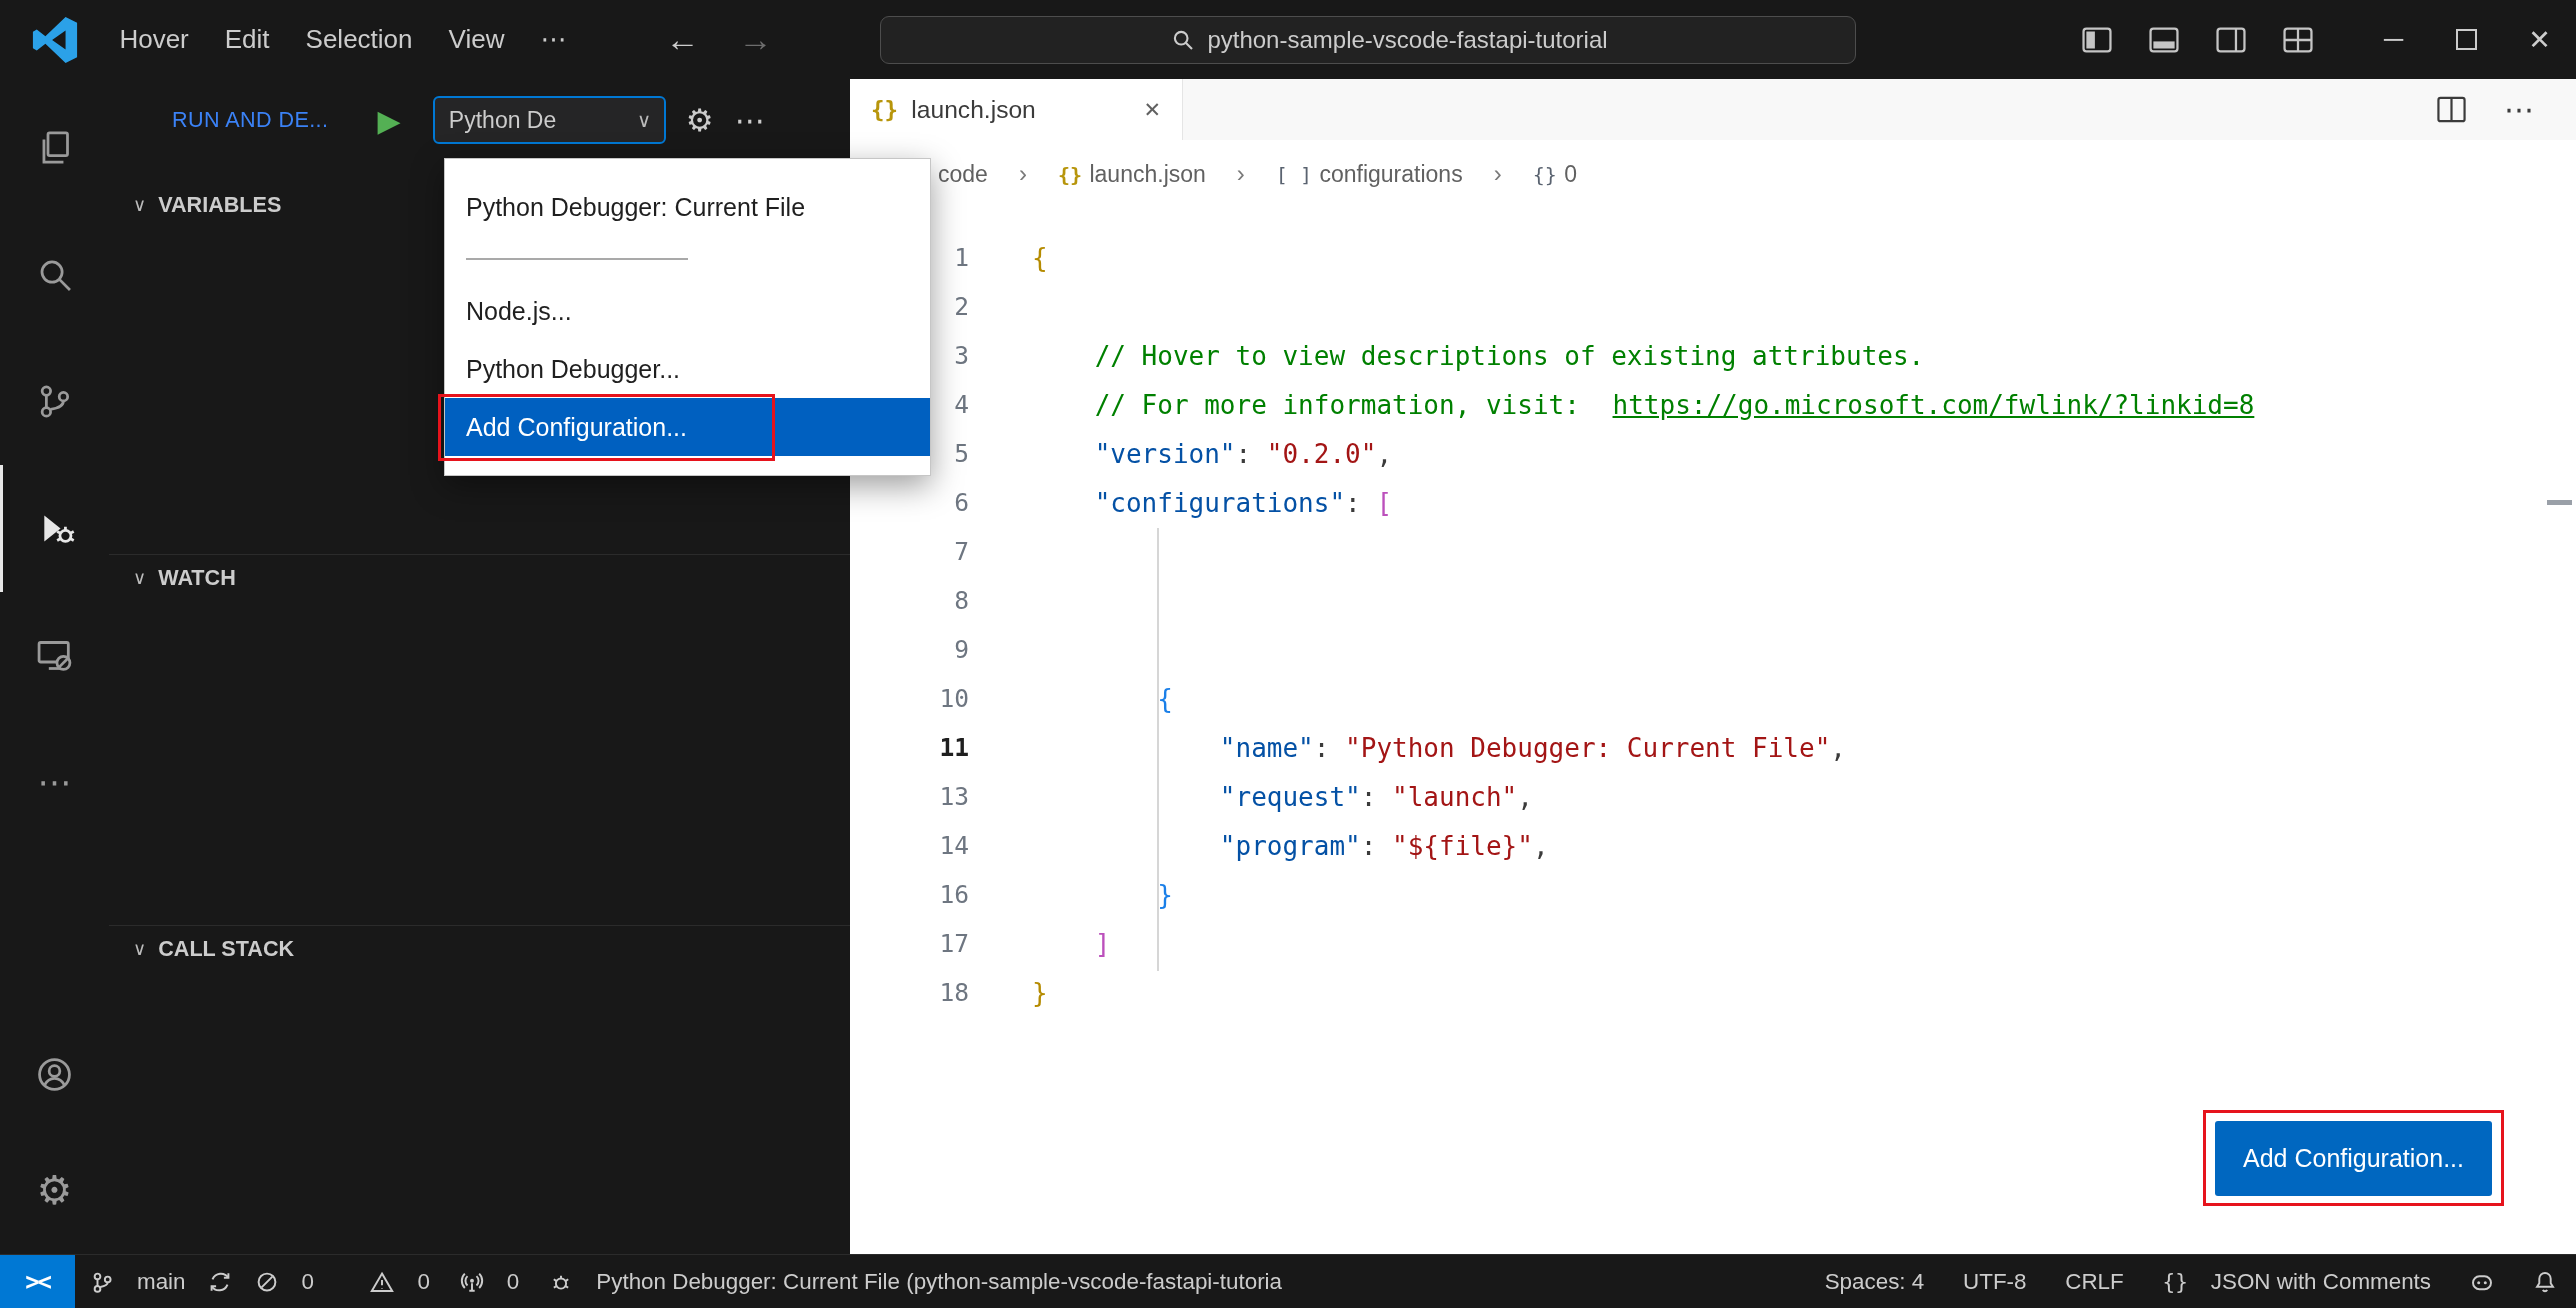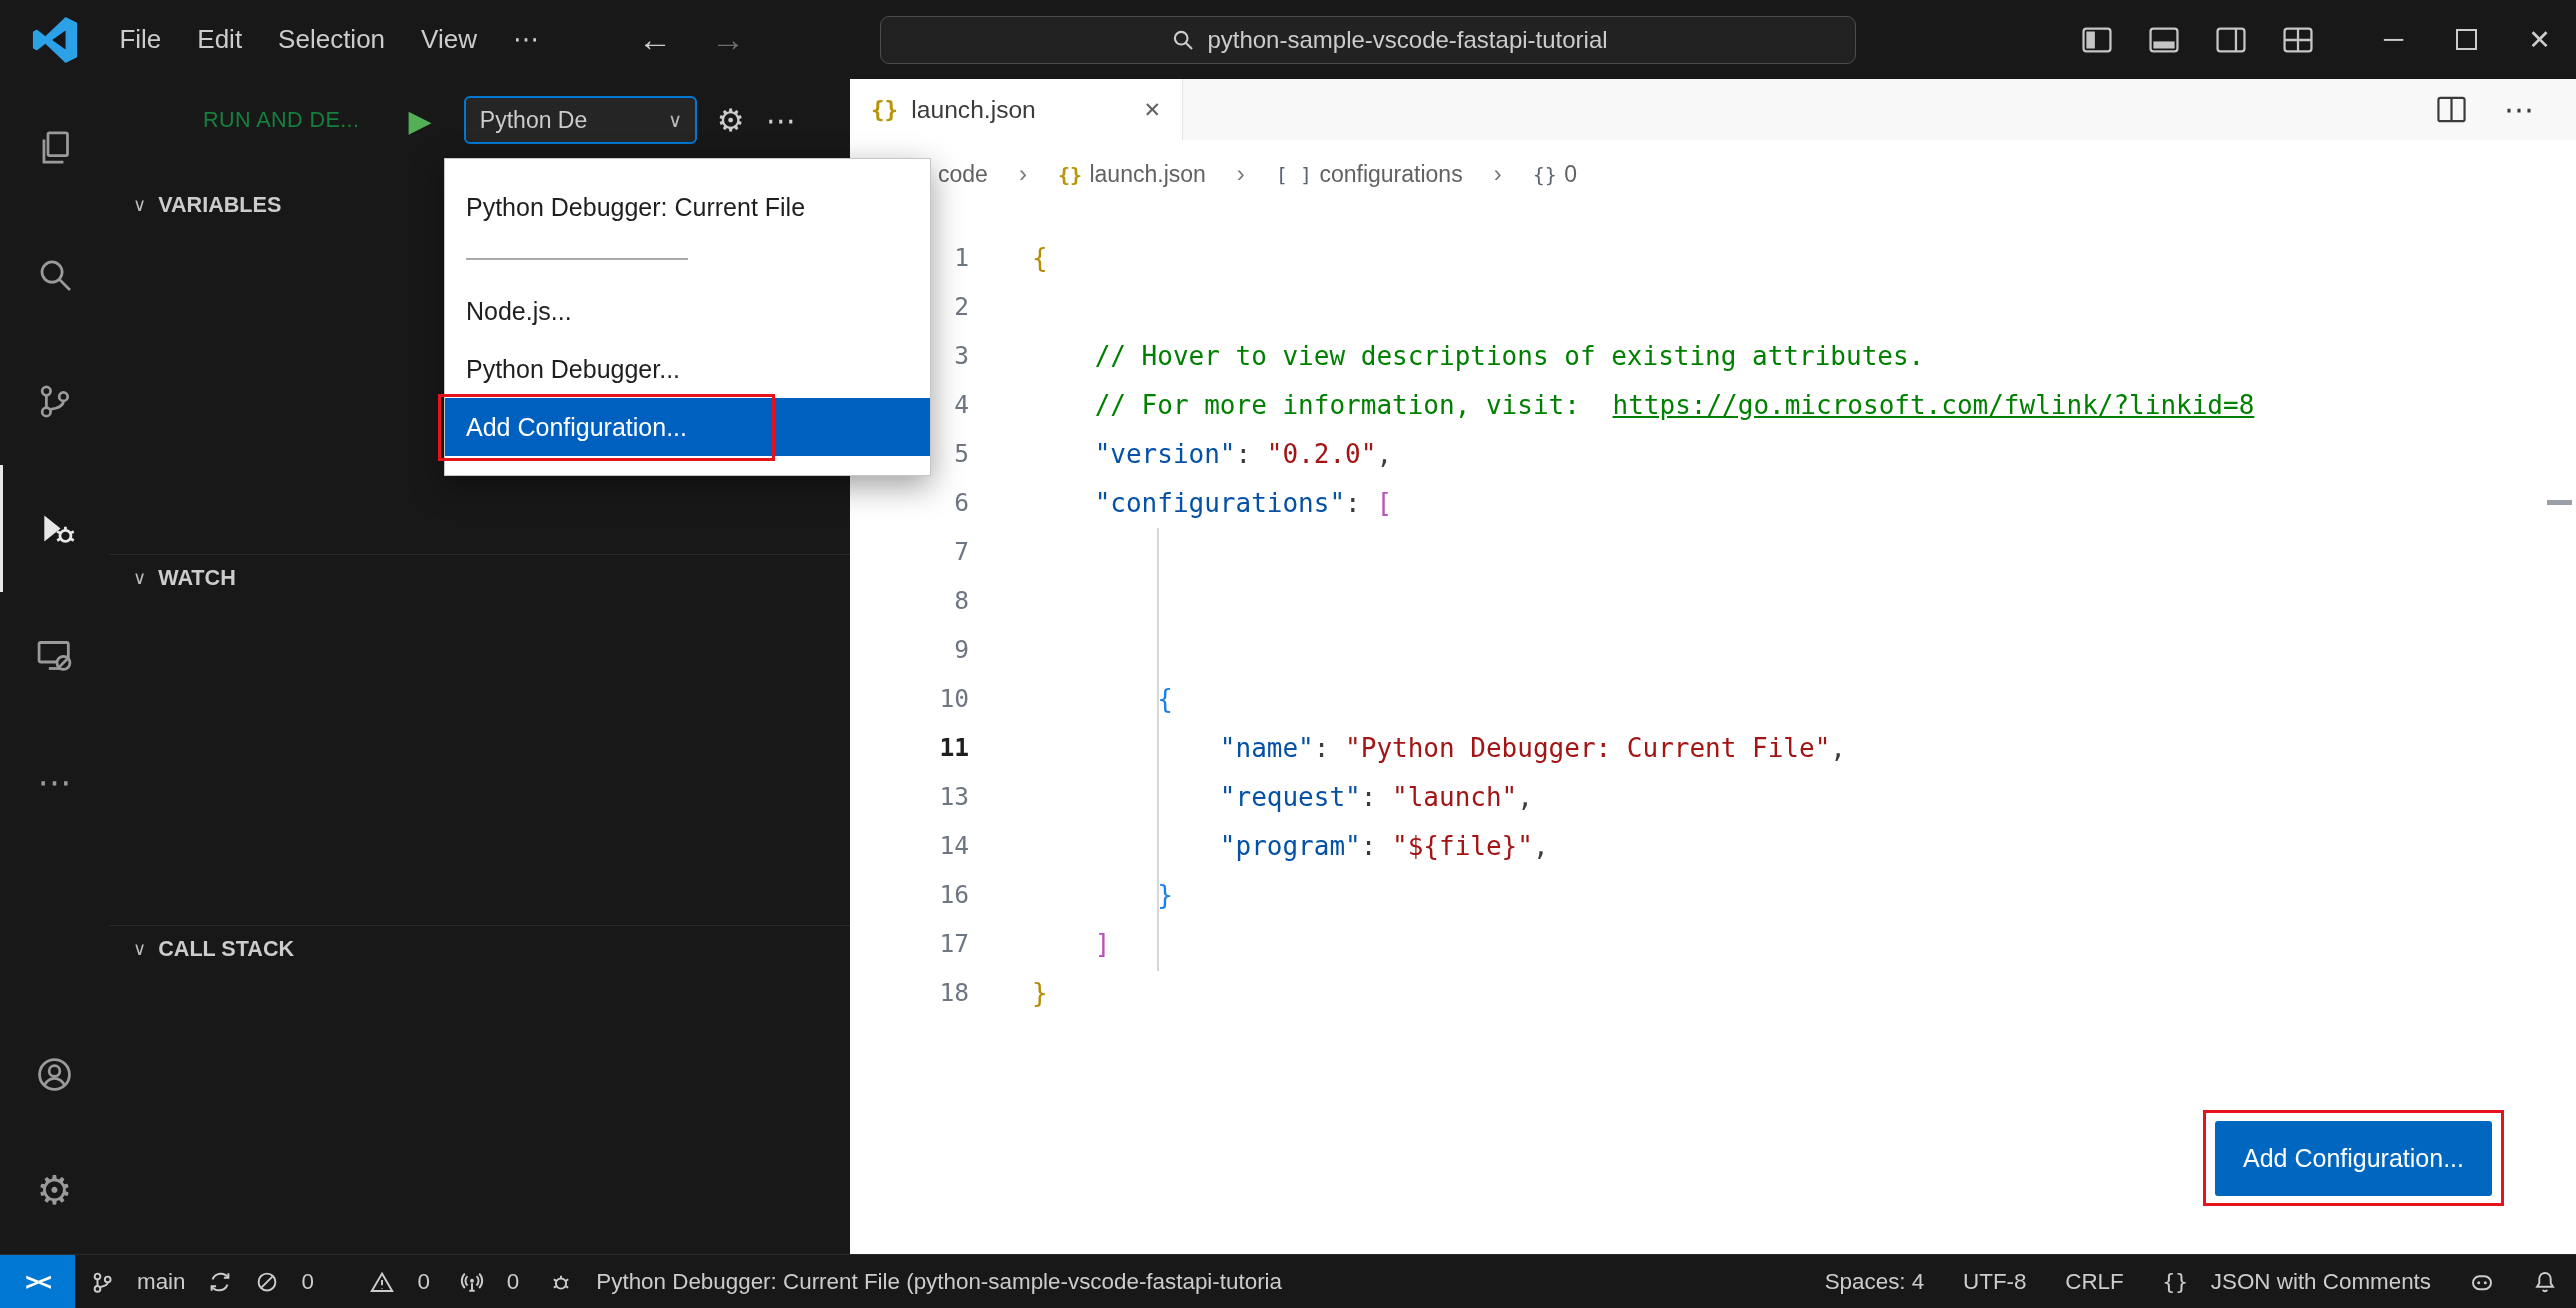--- a/index.html
+++ b/index.html
@@ -28,21 +28,21 @@
   .ab-item.active { color:#e7e7e7; border-left:3px solid #e7e7e7; }
   .ab-item svg { width:39px; height:39px; }
   .ab-more { font-size:34px; }
   .ab-bottom { margin-top:auto; margin-bottom:6px; }
   .ab-bottom .ab-item { height:116px; }
   .ab-gear { font-size:40px; }
 
   
   .sidebar { position:absolute; top:79px; left:109px; width:741px; bottom:54px; background:#181818; color:#cccccc; z-index:10; }
   .sidebar-header { height:82px; display:flex; align-items:center; }
-  .sh-title { margin-left:94px; font-size:21.6px; letter-spacing:0.4px; color:#15803d; white-space:nowrap; }
+  .sh-title { margin-left:63px; font-size:21.6px; letter-spacing:0.4px; color:#3b82f6; white-space:nowrap; }
   .sh-play { margin-left:49px; color:#54b054; font-size:30px; }
   .debug-select { margin-left:33px; width:233px; height:48px; background:#252526; border:2.2px solid #0078d4; border-radius:6px; display:flex; align-items:center; justify-content:space-between; padding:0 13.4px; font-size:23px; color:#cccccc; }
   .debug-select .chev { font-size:19.4px; color:#bbbbbb; }
   .sh-gear { margin-left:19.4px; font-size:31px; color:#cccccc; }
   .sh-more { margin-left:21px; font-size:30px; color:#cccccc; }
   .section-header { height:46px; display:flex; align-items:center; gap:12px; padding-left:24px; font-size:21.6px; font-weight:700; color:#cccccc; }
   .section-header .chev { font-size:18px; font-weight:400; color:#bbbbbb; }
   .section-header.first { margin-top:21px; }
   .section-body.h1 { height:326px; }
   .section-body.h2 { height:325px; }
@@ -101,21 +101,21 @@
   .gap8 { width:10.4px; }
 </style>
 </head>
 <body>
 
 <div class="title-bar">
   <svg class="vscode-logo" viewBox="0 0 100 100">
     <path fill="#2ba1e8" d="M72 2 30 42 12 28 4 33v34l8 5 18-14 42 40 24-12V14L72 2zM72 30v40L44 50 72 30z"></path>
   </svg>
   <div class="menubar">
-    <div class="menu-item">File</div>
+    <div class="menu-item">Hover</div>
     <div class="menu-item">Edit</div>
     <div class="menu-item">Selection</div>
     <div class="menu-item">View</div>
     <div class="menu-item">⋯</div>
   </div>
   <div class="nav-arrows">
     <span class="nav-back">←</span>
     <span class="nav-forward">→</span>
   </div>
   <div class="search-box">

